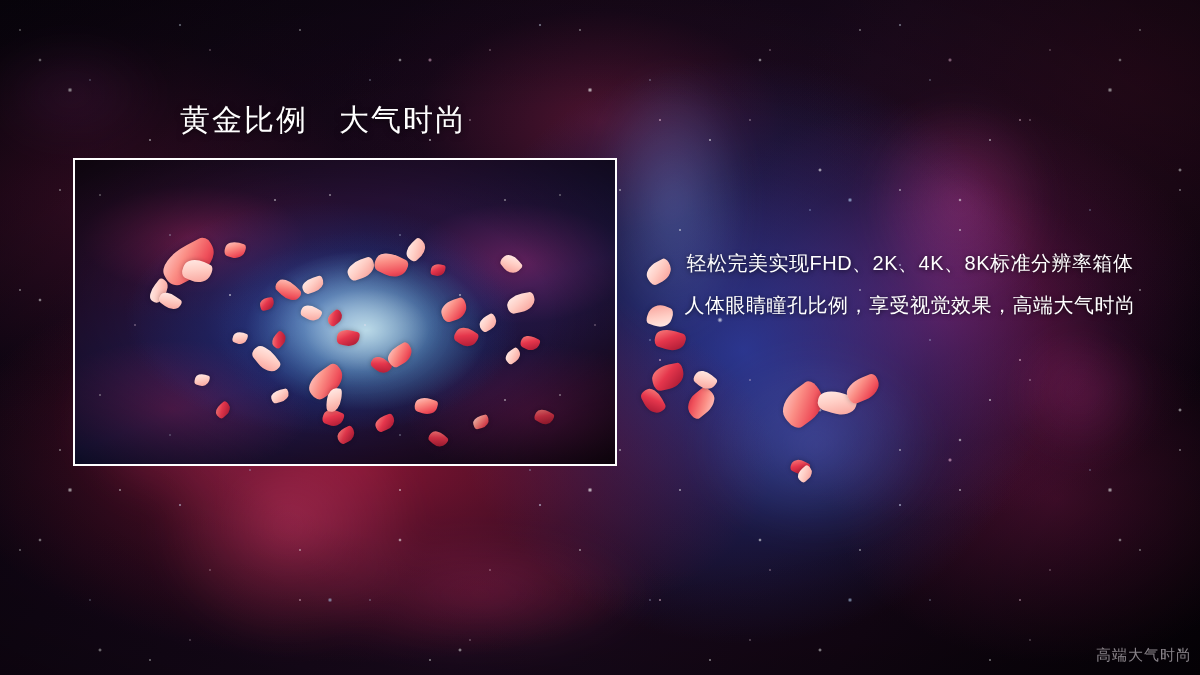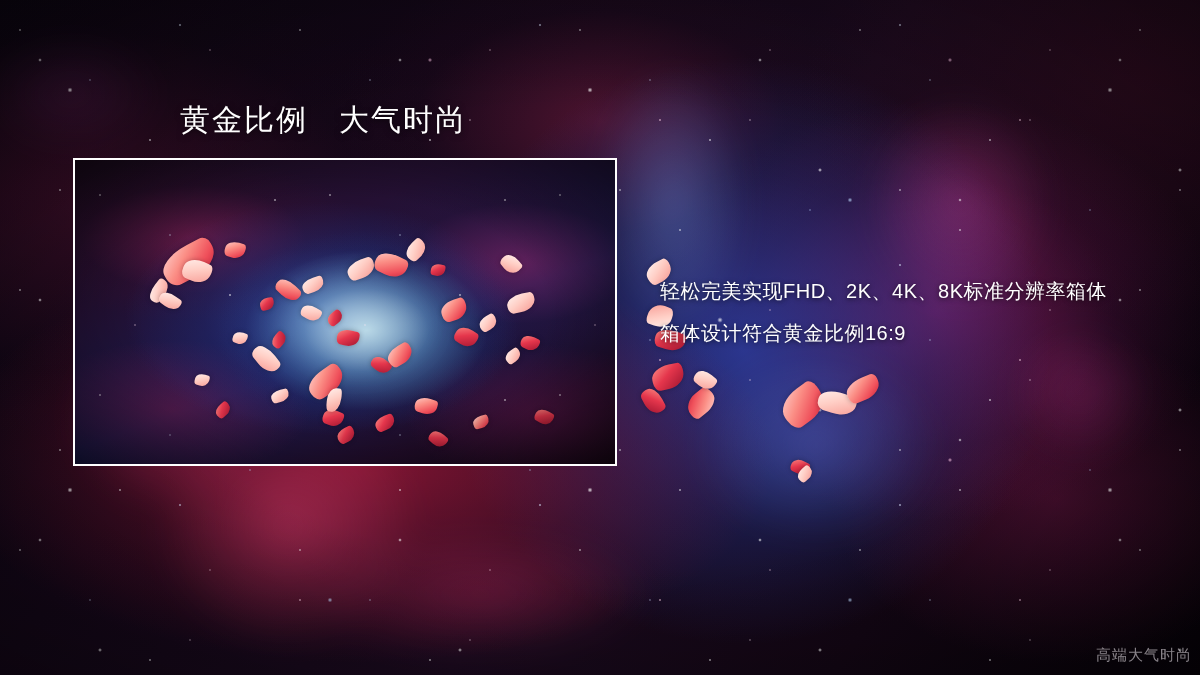--- a/index.html
+++ b/index.html
@@ -151,22 +151,23 @@
     left:180px; top:100px;
     font-size:30px;
     font-weight:400;
     color:#ffffff;
     letter-spacing:2px;
     white-space:pre;
     text-shadow:0 1px 6px rgba(0,0,0,0.65);
   }
   .body-text {
     position:absolute;
-    left:660px; top:270px;
+    left:660px; top:242px;
     width:500px;
+    text-align:center;
   }
   .body-line {
     font-size:20px;
     font-weight:400;
     color:#ffffff;
     line-height:42px;
     letter-spacing:0.5px;
     white-space:nowrap;
     text-shadow:0 1px 5px rgba(0,0,0,0.7);
   }
@@ -248,18 +249,18 @@
     <div class="petal deep" style="left:140px;top:244px;width:16px;height:12px;transform:rotate(-40deg);"></div>
     <div class="petal pale" style="left:120px;top:214px;width:14px;height:12px;transform:rotate(18deg);"></div>
 
     <div class="frame-vig"></div>
   </div>
 
   <div class="title">黄金比例   大气时尚</div>
 
   <div class="body-text">
     <div class="body-line">轻松完美实现FHD、2K、4K、8K标准分辨率箱体</div>
-    <div class="body-line">箱体设计符合黄金比例16:9</div>
+    <div class="body-line">人体眼睛瞳孔比例，享受视觉效果，高端大气时尚</div>
   </div>
 
   <div class="watermark">高端大气时尚</div>
 
 </div>
 
 </body></html>

